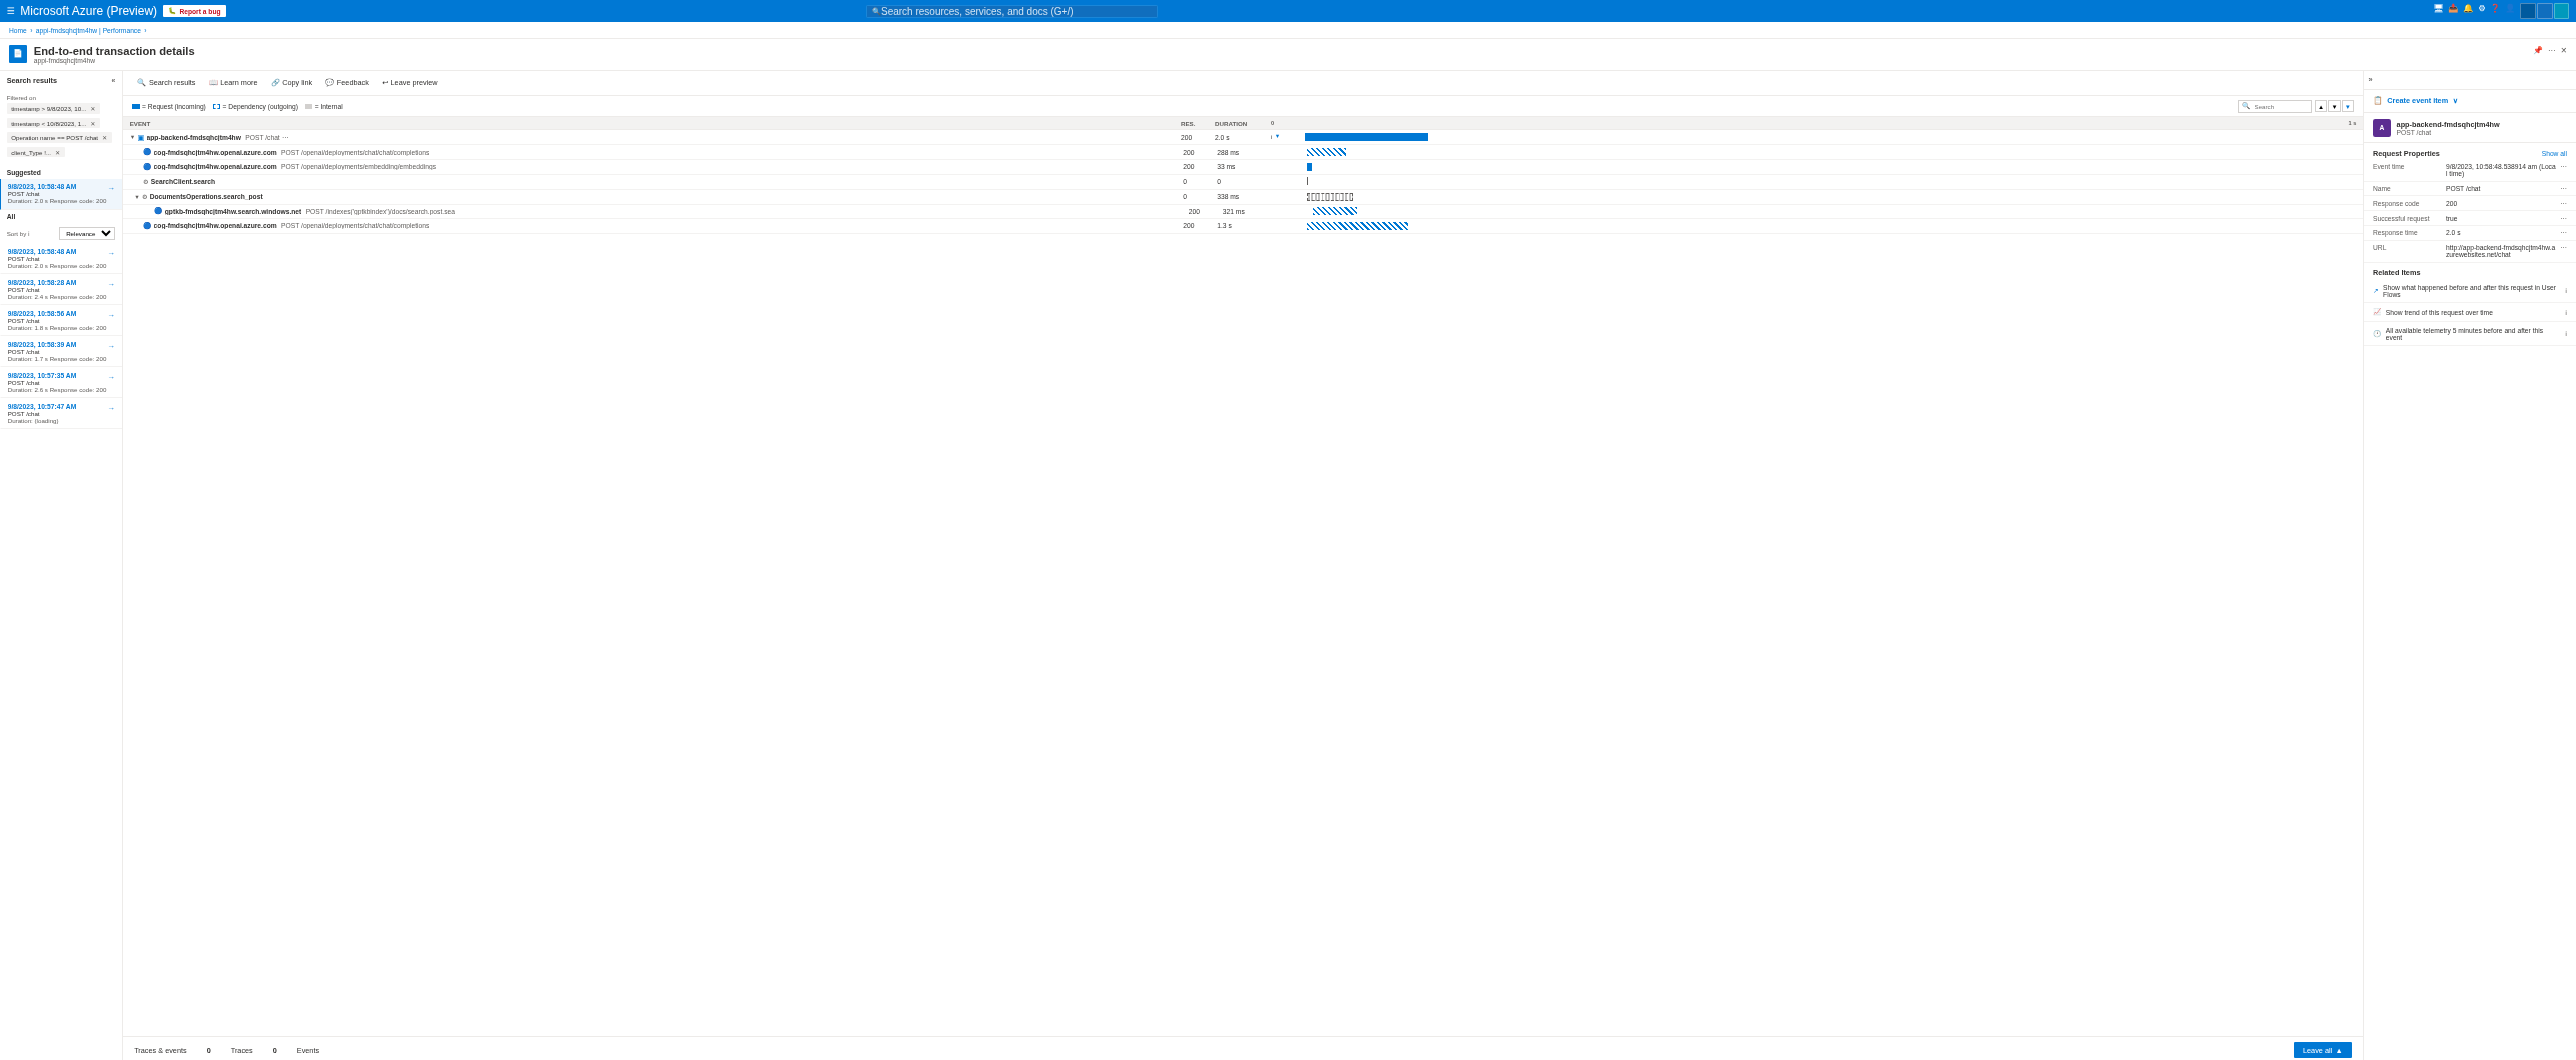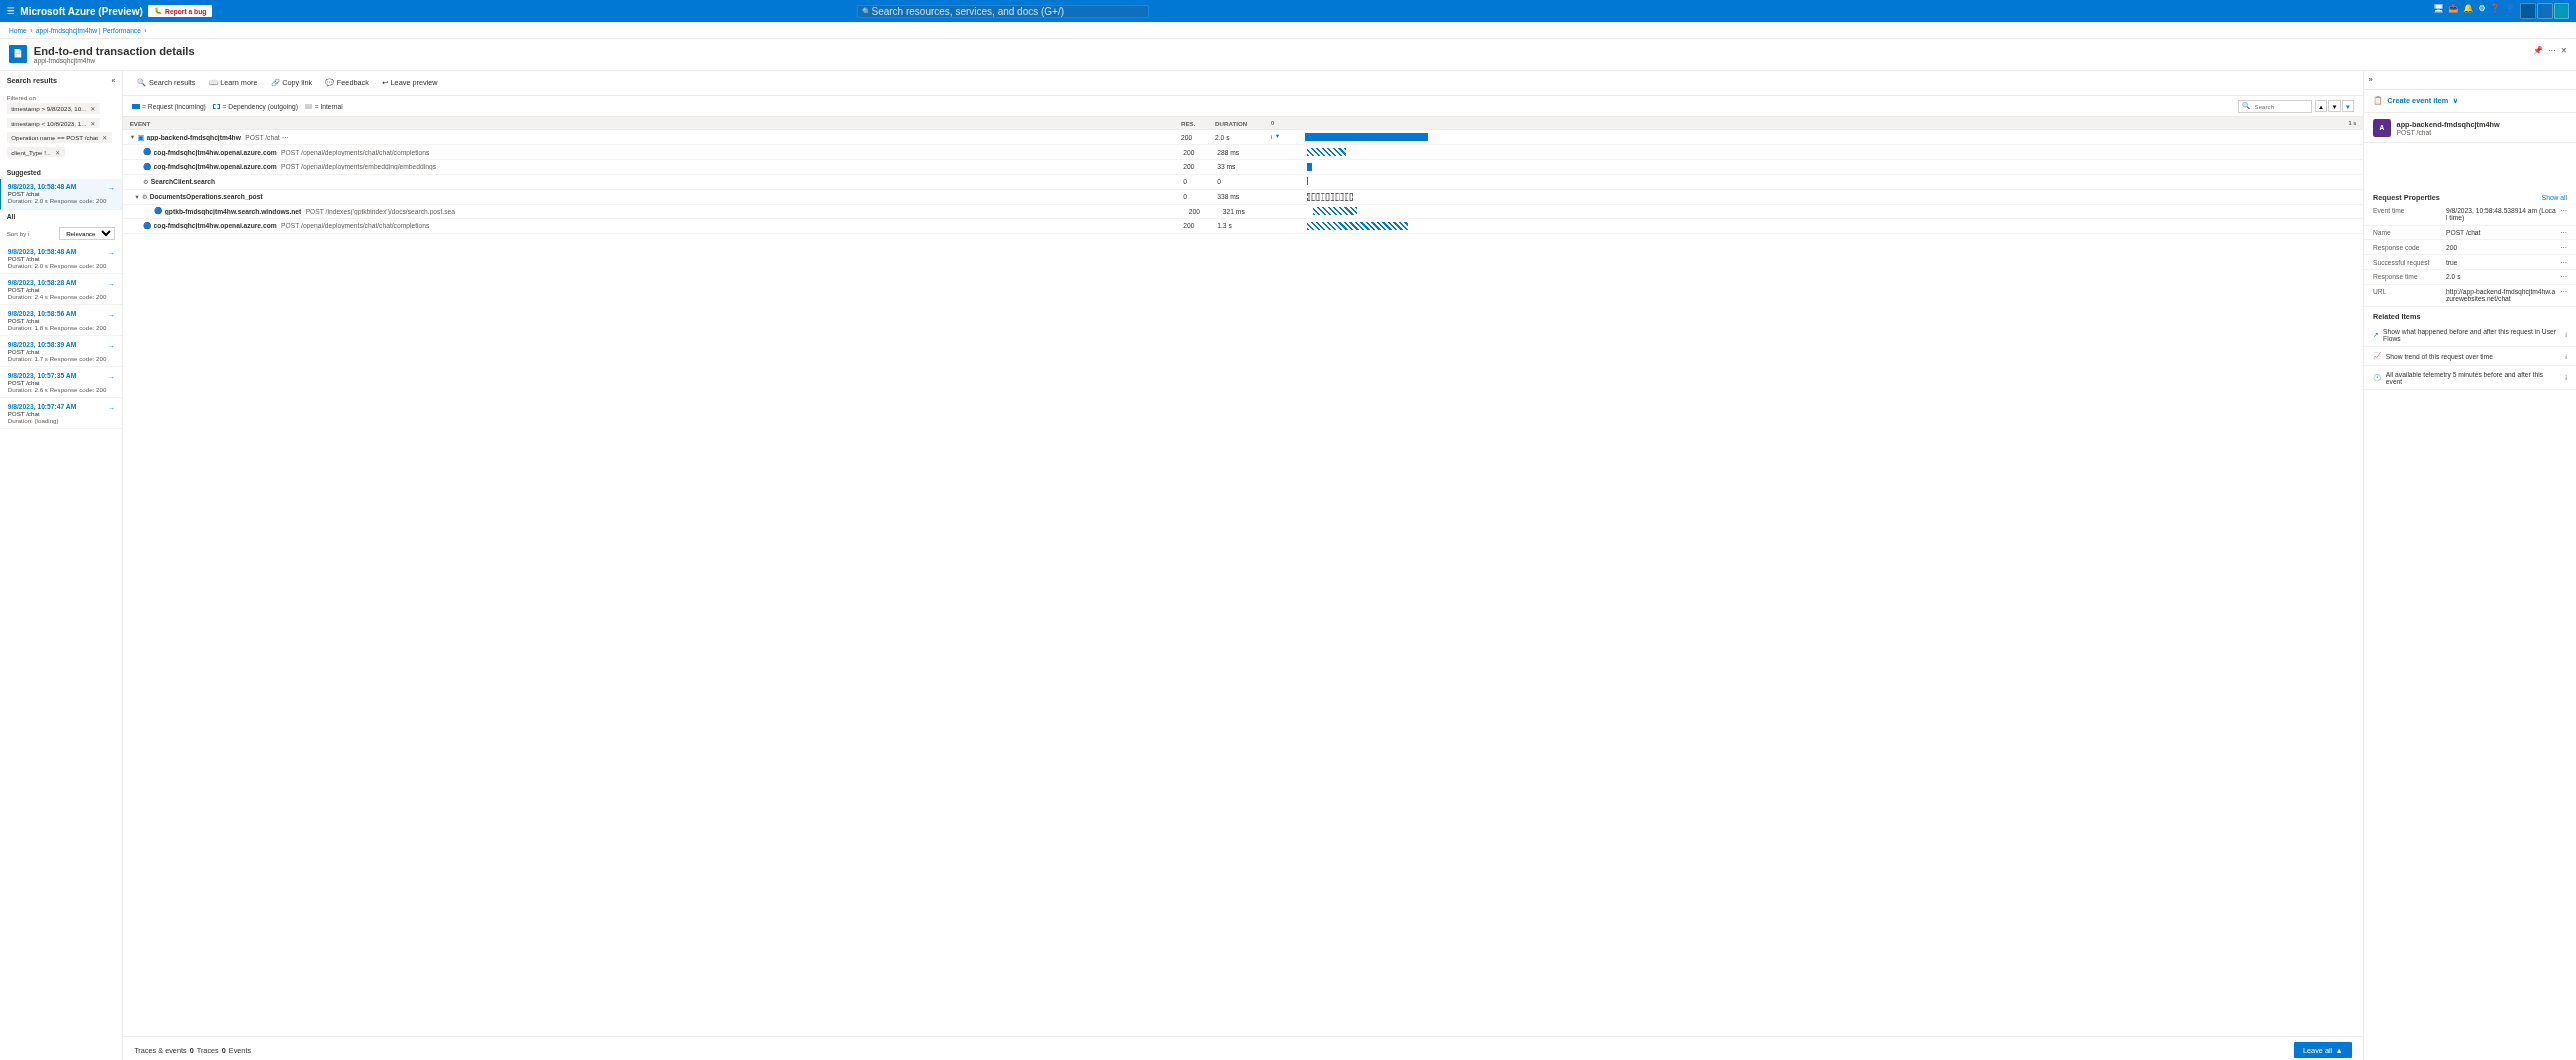--- a/index.html
+++ b/index.html
@@ -5,21 +5,21 @@
     * { box-sizing: border-box; margin: 0; padding: 0; }
     body { font-family: 'Segoe UI', sans-serif; font-size: 7.3px; background: #f3f2f1; color: #323130; overflow: hidden; }
 
     
     .top-nav {
       display: flex; align-items: center;
       background: #0078d4; color: white;
       height: 22.4px; padding: 0 6.7px; gap: 5.6px;
     }
     .top-nav .hamburger { font-size: 9px; cursor: pointer; }
-    .top-nav .brand { font-size: 10px; font-weight: 700; white-space: nowrap; }
+    .top-nav .brand { font-size: 12px; font-weight: 400; white-space: nowrap; }
     .top-nav .report-bug {
       background: #fff; color: #c50f1f;
       border: none; border-radius: 1.1px;
       padding: 2.2px 5.6px; font-size: 6.7px; font-weight: 600;
       cursor: pointer; display: flex; align-items: center; gap: 2.8px;
     }
     .top-nav .search-bar {
       flex: 1; max-width: 292px; margin: 0 auto;
       background: #106ebe; border: 0.6px solid #1a86d8;
       border-radius: 1.1px; display: flex; align-items: center;
@@ -194,21 +194,21 @@
     .related-item .rel-icon { color: #0078d4; font-size: 6.7px; }
     .related-item .rel-text { flex: 1; }
     .related-item .info-icon { color: #605e5c; }
 
     
     .bottom-panel {
       display: flex; align-items: center; justify-content: space-between;
       padding: 5.6px 11.2px; background: white;
       border-top: 0.6px solid #edebe9; height: 28px;
     }
-    .traces-info { display: flex; align-items: center; gap: 3px; font-size: 7.3px; }
+    .traces-info { display: flex; align-items: center; gap: 20px; font-size: 7.3px; }
     .count-badge { font-weight: 600; }
     .view-all-btn {
       background: #0078d4; color: white; border: none;
       padding: 3.4px 9px; font-size: 7.3px; cursor: pointer; border-radius: 1.1px;
       display: flex; align-items: center; gap: 3.4px;
     }
 
     
     .scroll-controls { display: flex; gap: 1.1px; }
     .scroll-btn {
@@ -537,21 +537,21 @@
     </div>
 
     <div class="app-header-row">
       <div class="app-avatar">A</div>
       <div>
         <div class="app-name">app-backend-fmdsqhcjtm4hw</div>
         <div class="app-path">POST /chat</div>
       </div>
     </div>
 
-    <div style="display:flex;justify-content:space-between;align-items:center;padding:5.6px 9px 2.2px;margin-top:44px;">
+    <div style="display:flex;justify-content:space-between;align-items:center;padding:5.6px 9px 2.2px;">
       <span class="section-title" style="padding:0;">Request Properties</span>
       <span class="show-all-link">Show all</span>
     </div>
 
     <div id="properties-list">
         <div class="prop-row">
     <span class="prop-label">Event time</span>
     <span class="prop-value">9/8/2023, 10:58:48.538914 am (Local time)</span>
     <span class="prop-dots">···</span>
   </div>

